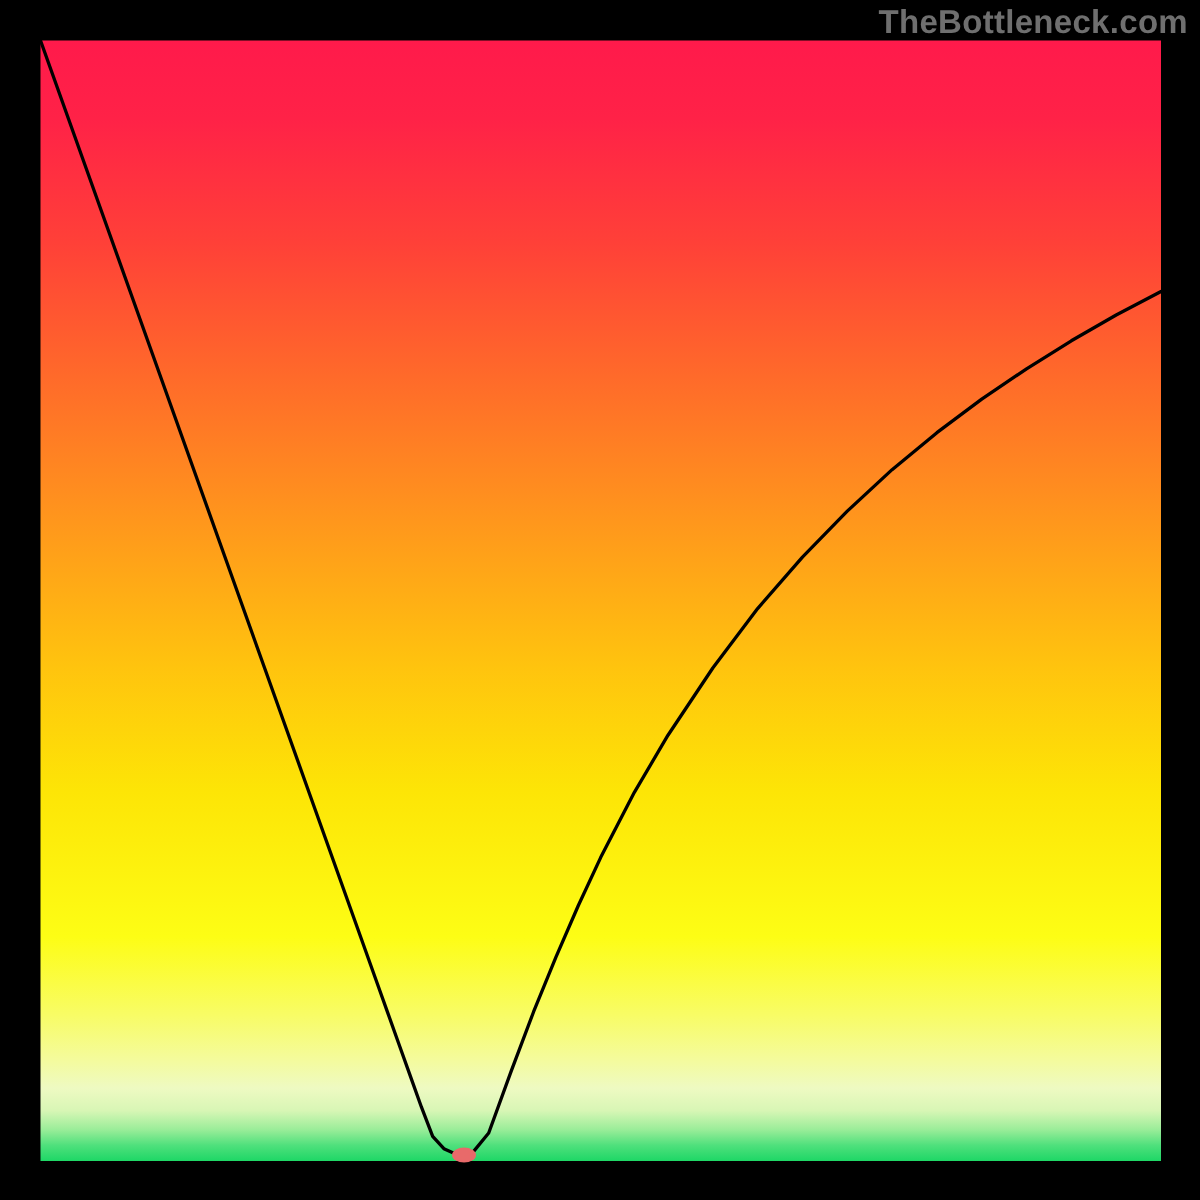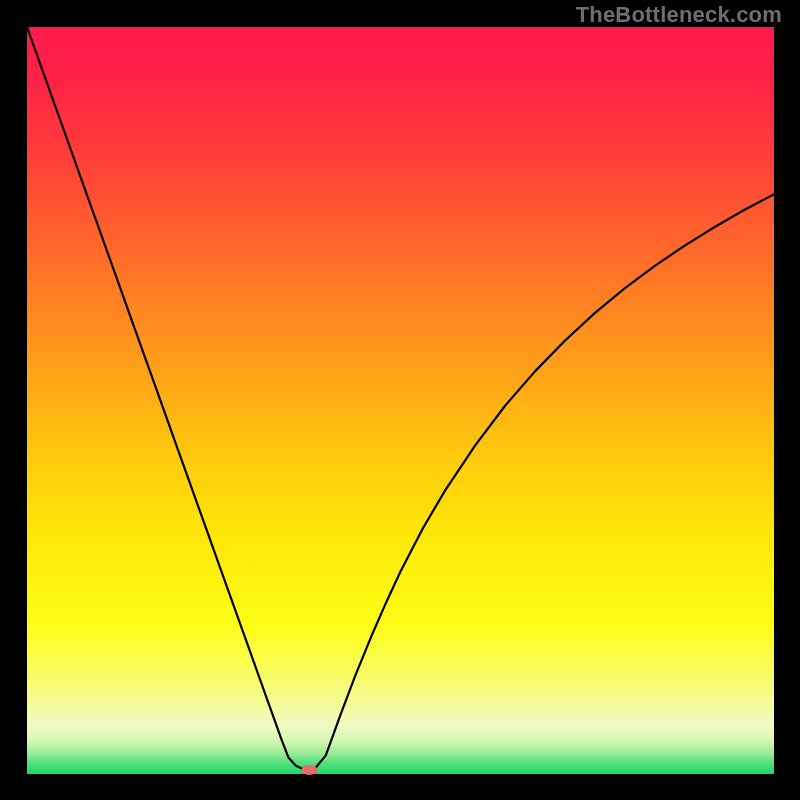--- a/index.html
+++ b/index.html
@@ -11,21 +11,21 @@
   }
   .container {
     position: relative;
     width: 800px;
     height: 800px;
     background: #000;
   }
   .watermark {
     position: absolute;
     top: 2px;
-    right: 18px;
+    right: 8px;
     color: #6f6f6f;
     font-family: Arial, Helvetica, sans-serif;
     font-size: 22px;
     font-weight: 600;
     letter-spacing: 0.2px;
     z-index: 5;
   }
   svg {
     position: absolute;
     top: 0;

